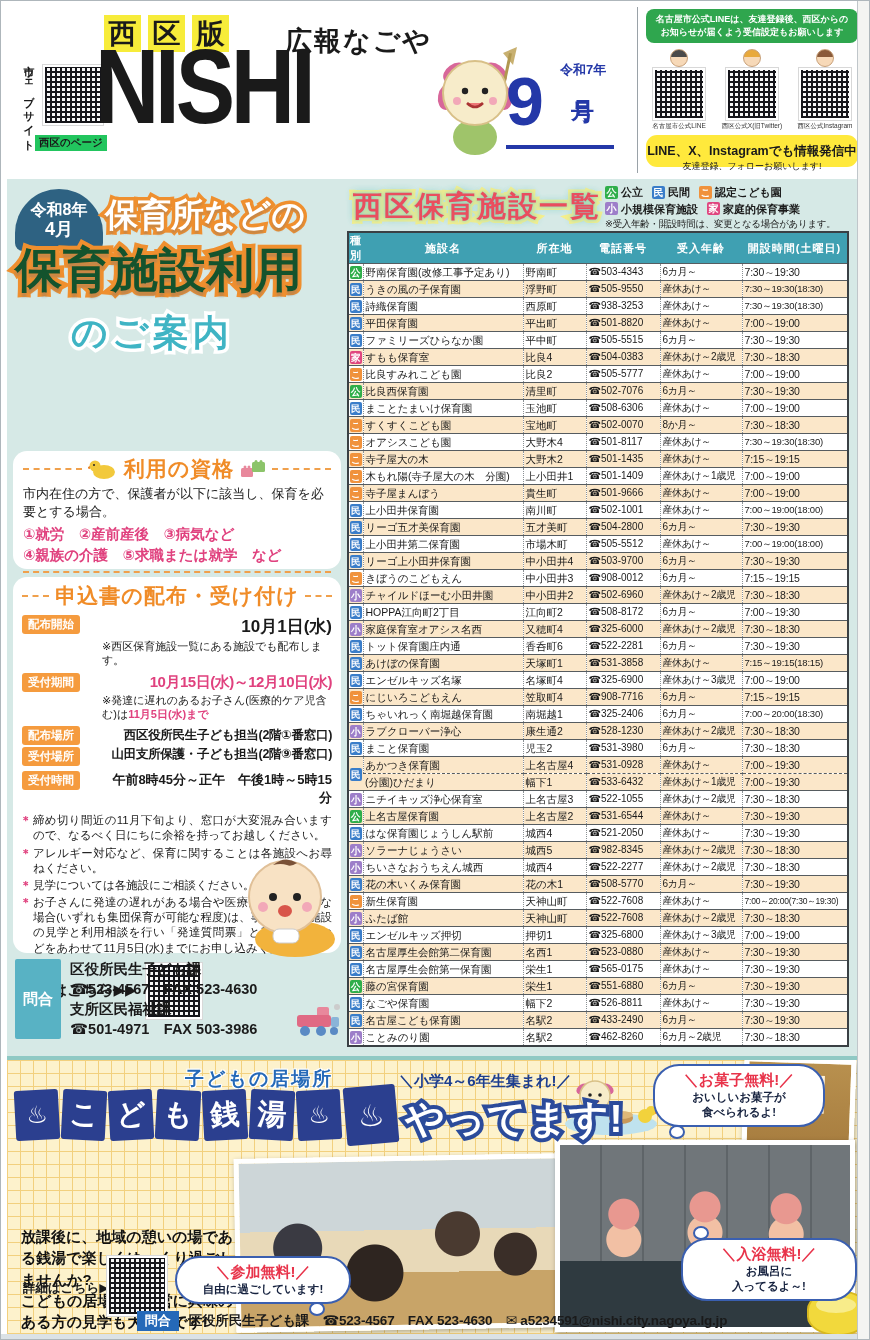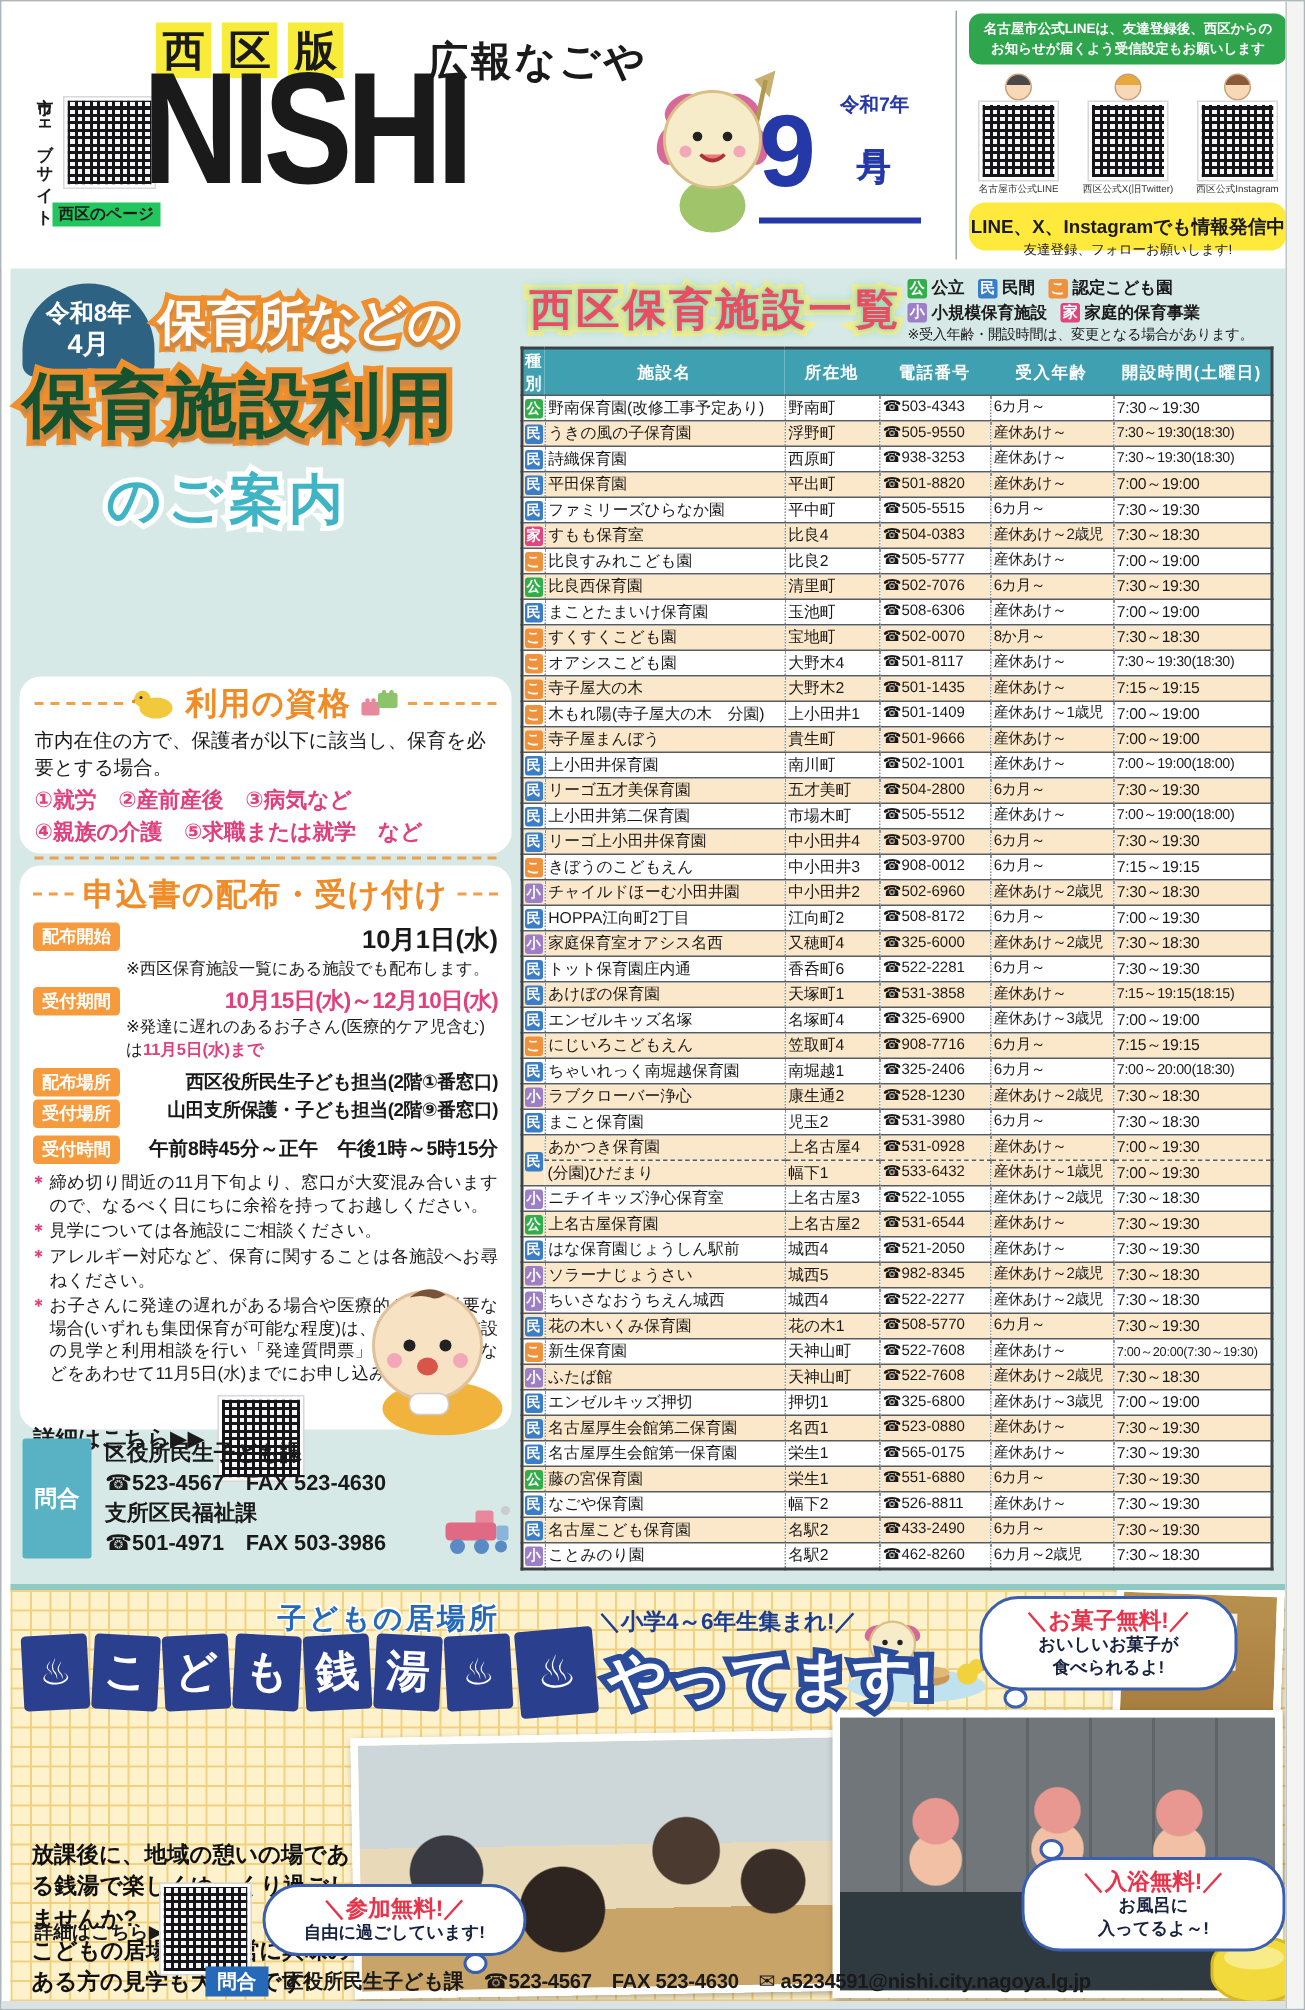--- a/index.html
+++ b/index.html
@@ -52,21 +52,21 @@
   .intro{position:absolute;left:14px;top:364px;width:326px;font-size:13.5px;line-height:1.5;color:#1c1c1c;text-align:justify;font-weight:500;}
   .panel{position:absolute;background:#fff;border-radius:14px;box-sizing:border-box;}
   .panel-elig{left:12px;top:450px;width:328px;height:118px;padding:4px 10px;}
   .panel-title{display:flex;align-items:center;gap:6px;}
   .panel-title .dash{flex:1;border-top:2px dashed #f0a04c;}
   .bubble-title{font-size:21px;font-weight:900;color:#f08c28;--sc:#fff;--sw:4px;letter-spacing:1px;}
   .elig-body{font-size:13px;line-height:1.42;margin-top:2px;}
   .elig-items{color:#e0417e;font-weight:bold;font-size:14.5px;line-height:1.45;margin-top:2px;white-space:pre-line;}
   .dash-b{margin-top:5px;border-top:2px dashed #f0a04c;}
   .panel-app{left:12px;top:576px;width:328px;height:376px;padding:5px 9px;}
-  .app-row{display:flex;gap:4px;margin-top:5px;align-items:flex-start;}
+  .app-row{display:flex;gap:22px;margin-top:5px;align-items:flex-start;}
   .app-labels{display:flex;flex-direction:column;gap:2px;flex:0 0 58px;}
   .app-label{background:#f59b3e;color:#fff;font-size:11.5px;font-weight:bold;border-radius:3px;padding:2px 0;text-align:center;}
   .app-valwrap{flex:1;}
   .app-val{white-space:pre-line;text-align:right;}
   .app-val.v0{font-size:17px;font-weight:900;}
   .app-val.v1{font-size:15px;font-weight:900;color:#e0417e;letter-spacing:-.5px;}
   .app-val.v2{font-size:12.5px;font-weight:bold;line-height:1.5;letter-spacing:-.3px;}
   .app-val.v3{font-size:13px;font-weight:bold;}
   .app-note{font-size:11px;line-height:1.3;margin-top:1px;}
   .app-note .hl{color:#e0417e;font-weight:bold;}
@@ -305,22 +305,22 @@
           <div class="app-labels">
             <div class="app-label">受付時間</div>
           </div>
           <div class="app-valwrap">
             <div class="app-val v3">午前8時45分～正午　午後1時～5時15分</div>
           </div>
         </div>
       </div>
     <div class="app-notes">
         <div class="note-item">締め切り間近の11月下旬より、窓口が大変混み合いますので、なるべく日にちに余裕を持ってお越しください。</div>
+        <div class="note-item">アレルギー対応など、保育に関することは各施設へお尋ねください。</div>
         <div class="note-item">見学については各施設にご相談ください。</div>
-        <div class="note-item">アレルギー対応など、保育に関することは各施設へお尋ねください。</div>
         <div class="note-item">お子さんに発達の遅れがある場合や医療的ケアが必要な場合(いずれも集団保育が可能な程度)は、事前に希望施設の見学と利用相談を行い「発達質問票」と利用申込書などをあわせて11月5日(水)までにお申し込みください。</div>
       </div>
     <div class="details-row">
       <span class="details-label">詳細はこちら▶▶</span>
       <span class="details-qr qr"></span>
     </div>
   </div>
 
   <svg class="baby" width="112" height="104" viewBox="0 0 112 104">
     <ellipse cx="62" cy="86" rx="40" ry="18" fill="#f2b33c"></ellipse>

